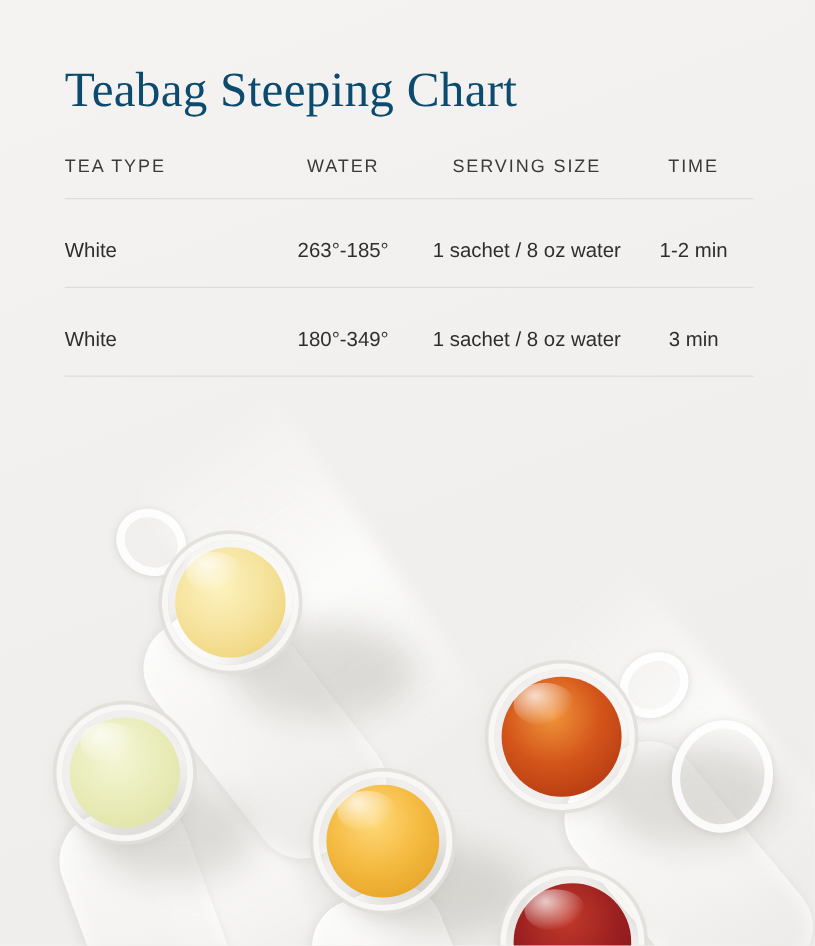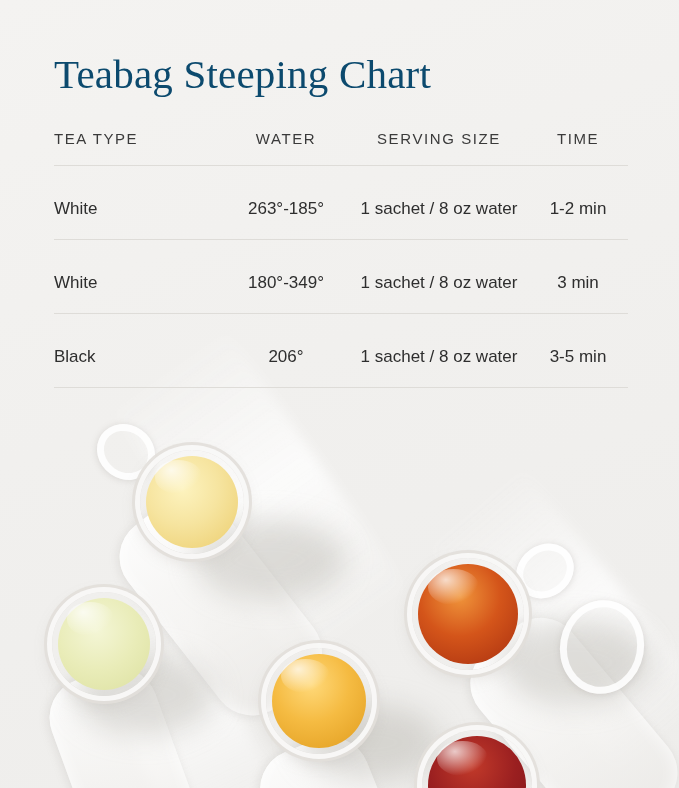--- a/index.html
+++ b/index.html
@@ -210,23 +210,17 @@
           <td class="col-water">263°-185°</td>
           <td class="col-serving">1 sachet / 8 oz water</td>
           <td class="col-time">1-2 min</td>
         </tr>
         <tr>
           <td class="col-type">White</td>
           <td class="col-water">180°-349°</td>
           <td class="col-serving">1 sachet / 8 oz water</td>
           <td class="col-time">3 min</td>
         </tr>
-        <tr>
-          <td class="col-type">Black</td>
-          <td class="col-water">206°</td>
-          <td class="col-serving">1 sachet / 8 oz water</td>
-          <td class="col-time">3-5 min</td>
-        </tr>
       </tbody>
     </table>
 
   </div>
 </div>
 
 </body></html>

